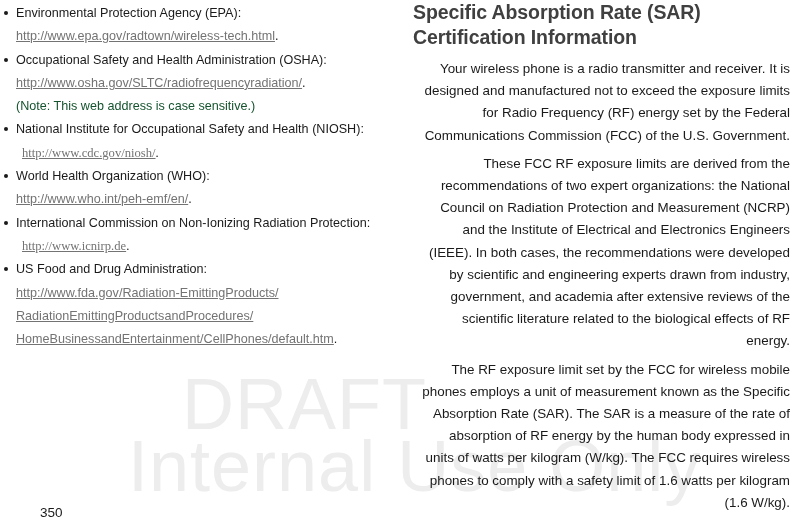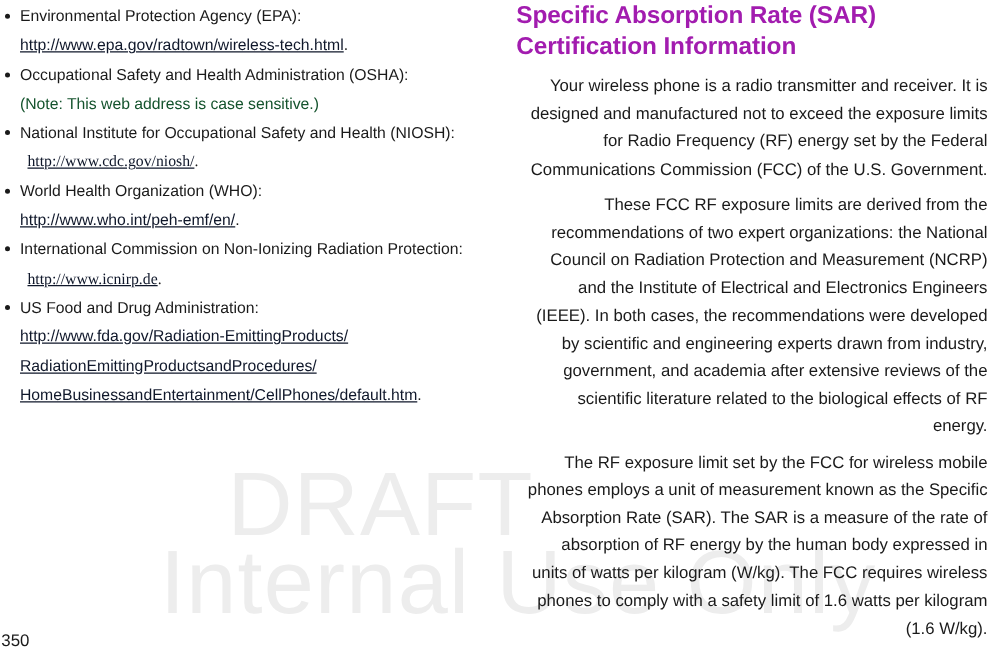--- a/index.html
+++ b/index.html
@@ -102,21 +102,21 @@
   .ref-line {
     font-size: 12.6px;
     line-height: 23.3px;
     white-space: nowrap;
   }
   .ref-line.indent {
     padding-left: 6px;
     font-family: Liberation Serif, serif;
   }
   .link {
-    color: #0f172a;
+    color: #737373;
     text-decoration: underline;
     text-underline-offset: 1px;
   }
   .note {
     font-size: 12.6px;
     line-height: 23.3px;
     color: #14532d;
     white-space: nowrap;
   }
   .period {
@@ -124,21 +124,21 @@
     text-decoration: none;
   }
 
   
   h1#section-heading {
     margin: 0;
     padding: 0 0 0 1px;
     font-size: 19.5px;
     line-height: 24.5px;
     font-weight: bold;
-    color: #a21caf;
+    color: #404040;
     letter-spacing: -0.1px;
     width: 330px;
   }
   .body-para {
     margin: 6px 0 0 8px;
     font-size: 13.4px;
     line-height: 22.2px;
     color: #1a1a1a;
     text-align: right;
     width: 370px;
@@ -147,20 +147,21 @@
 
   
   #page-number {
     position: absolute;
     left: 1px;
     top: 505px;
     font-size: 13.5px;
     line-height: 16px;
     color: #1a1a1a;
     z-index: 3;
+    padding-left: 39px;
   }
 </style>
 </head>
 <body>
 
 <div id="watermark">
   <div class="wm-line wm-draft">DRAFT</div>
   <div class="wm-line wm-internal">Internal Use Only</div>
 </div>
 
@@ -169,20 +170,21 @@
   <div class="column" id="left-column">
     <ul class="ref-list" id="reference-list">
         <li>
           <span class="bullet"></span>
           <div class="ref-title">Environmental Protection Agency (EPA):</div>
           <div class="ref-line"><a class="link" href="#">http://www.epa.gov/radtown/wireless-tech.html</a><span class="period">.</span></div>
         </li>
         <li>
           <span class="bullet"></span>
           <div class="ref-title">Occupational Safety and Health Administration (OSHA):</div>
+          <div class="ref-line"><a class="link" href="#">http://www.osha.gov/SLTC/radiofrequencyradiation/</a><span class="period">.</span></div>
           <div class="ref-line"><span class="note">(Note: This web address is case sensitive.)</span></div>
         </li>
         <li>
           <span class="bullet"></span>
           <div class="ref-title">National Institute for Occupational Safety and Health (NIOSH):</div>
           <div class="ref-line indent"><a class="link" href="#">http://www.cdc.gov/niosh/</a><span class="period">.</span></div>
         </li>
         <li>
           <span class="bullet"></span>
           <div class="ref-title">World Health Organization (WHO):</div>

